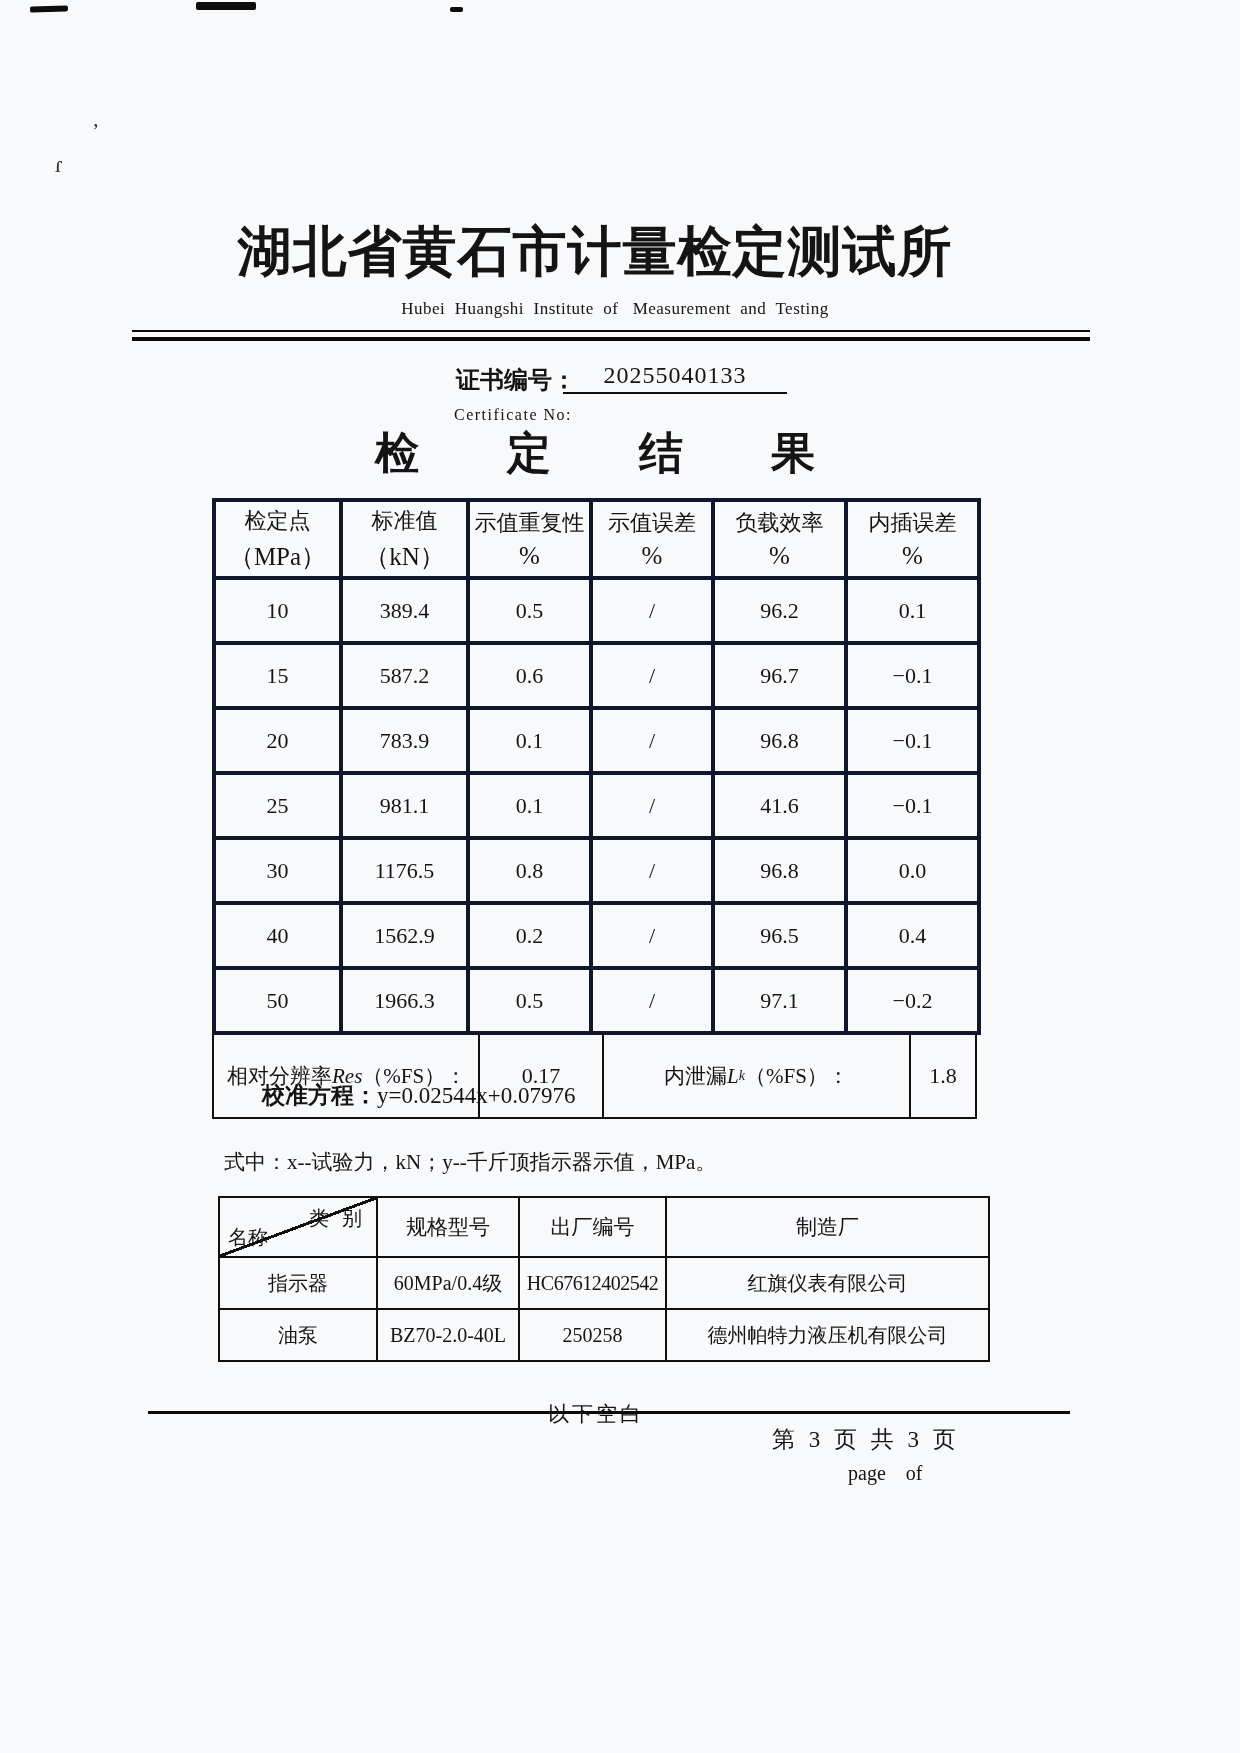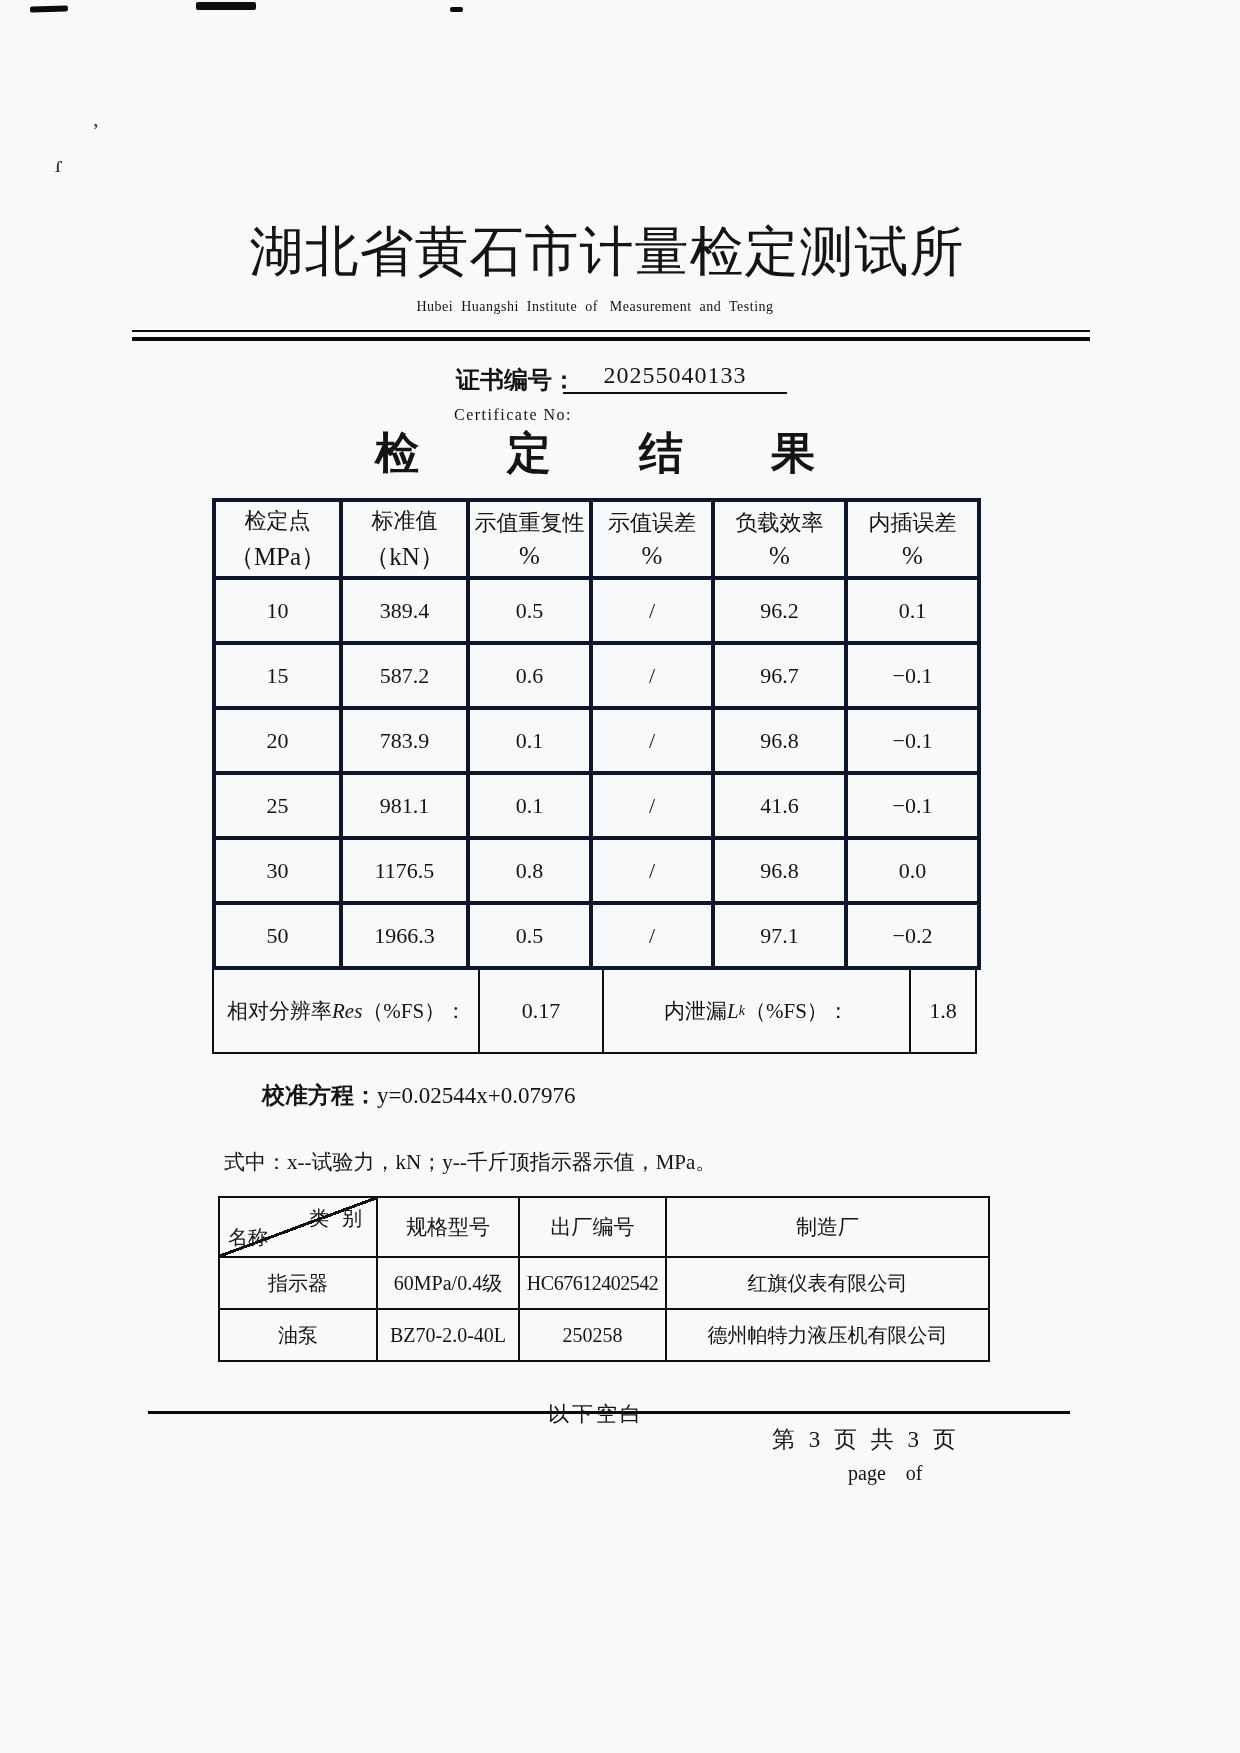--- a/index.html
+++ b/index.html
@@ -7,23 +7,23 @@
         color:#141414;font-family:"Liberation Serif","DejaVu Serif",serif;}
   .abs{position:absolute;}
   .sans{font-family:"Liberation Sans","DejaVu Sans",sans-serif;}
   .pre{white-space:pre;}
 
   
   .scan-bar{position:absolute;background:#0c0c0c;border-radius:2px;}
   .smudge{position:absolute;color:#333;}
 
   
-  .title-cn{left:12px;top:216px;width:1190px;text-align:center;font-weight:normal;
+  .title-cn{left:0;top:216px;width:1190px;text-align:center;font-weight:bold;
             font-size:54px;letter-spacing:1px;}
-  .title-en{left:0;top:299px;width:1190px;text-align:center;font-size:14px;letter-spacing:.5px;}
+  .title-en{left:0;top:299px;width:1190px;text-align:center;font-size:17px;letter-spacing:.5px;padding-left:20px;}
   .double-rule{left:132px;top:330px;width:958px;height:5px;
                border-top:2px solid #0a0a0a;border-bottom:4px solid #0a0a0a;}
   .cert-label{left:456px;top:364px;font-size:24px;font-weight:bold;}
   .cert-no{left:563px;top:362px;width:224px;text-align:center;font-size:24px;
            border-bottom:2px solid #0f0f0f;padding-bottom:3px;letter-spacing:1px;}
   .cert-en{left:454px;top:406px;font-size:16px;letter-spacing:1.5px;}
   .heading{left:0;top:424px;width:1190px;text-align:center;font-weight:bold;font-size:44px;}
 
   
   #t1{left:212px;top:498px;width:765px;}
@@ -156,20 +156,28 @@
         <td>41.6</td>
         <td>−0.1</td>
       </tr>
       <tr>
         <td>30</td>
         <td>1176.5</td>
         <td>0.8</td>
         <td>/</td>
         <td>96.8</td>
         <td>0.0</td>
+      </tr>
+      <tr>
+        <td>40</td>
+        <td>1562.9</td>
+        <td>0.2</td>
+        <td>/</td>
+        <td>96.5</td>
+        <td>0.4</td>
       </tr>
       <tr>
         <td>50</td>
         <td>1966.3</td>
         <td>0.5</td>
         <td>/</td>
         <td>97.1</td>
         <td>−0.2</td>
       </tr>
     </tbody>

